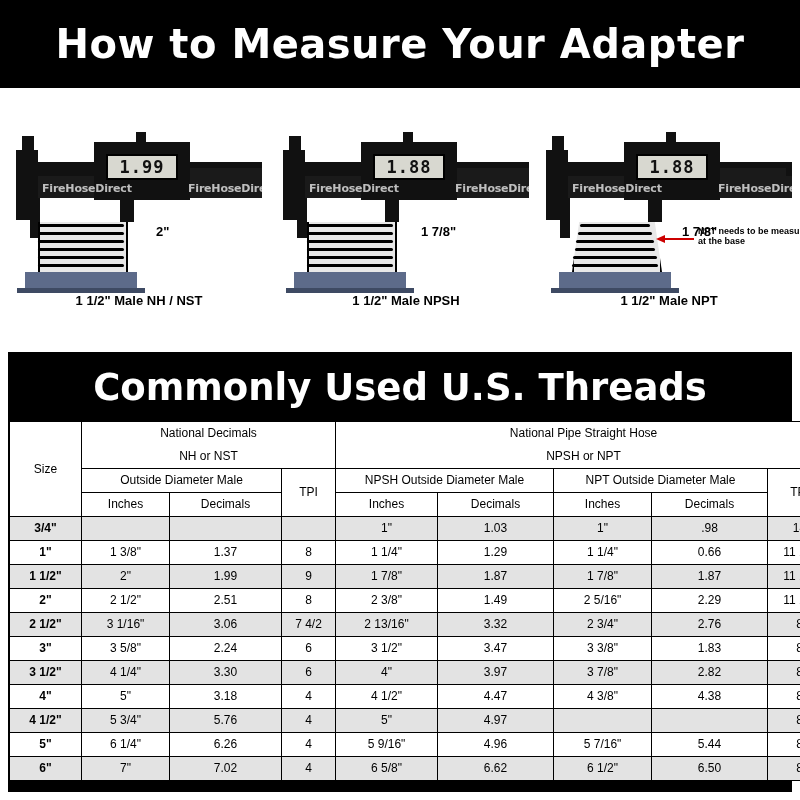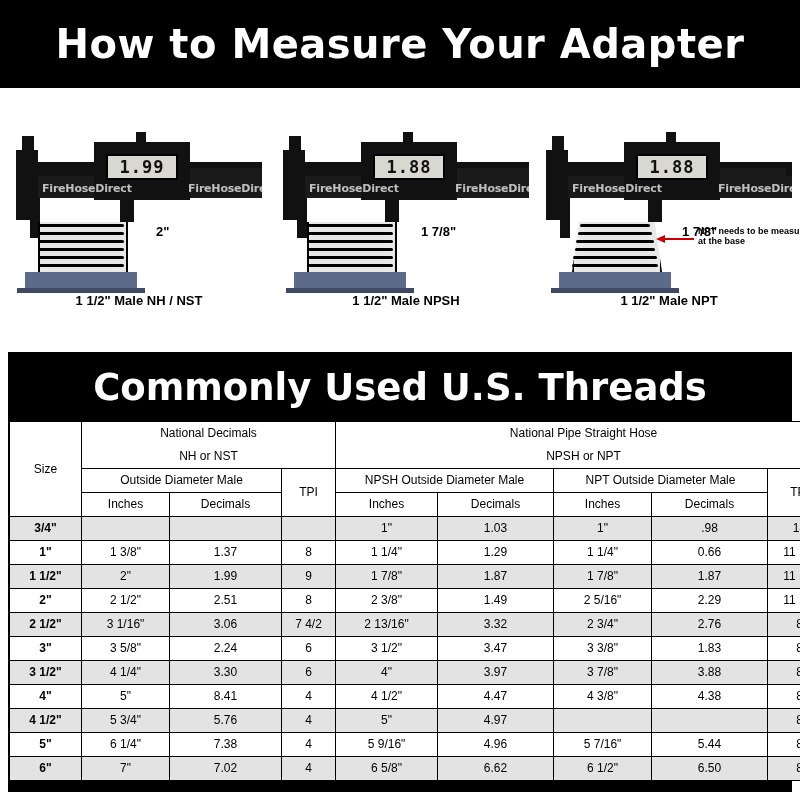--- a/index.html
+++ b/index.html
@@ -523,27 +523,27 @@
             <td>8</td>
           </tr>
           <tr class="shaded">
             <td class="size-cell">3 1/2"</td>
             <td>4 1/4"</td>
             <td>3.30</td>
             <td>6</td>
             <td>4"</td>
             <td>3.97</td>
             <td>3 7/8"</td>
-            <td>3.88</td>
+            <td>2.82</td>
             <td>8</td>
           </tr>
           <tr class="plain">
             <td class="size-cell">4"</td>
             <td>5"</td>
-            <td>8.41</td>
+            <td>3.18</td>
             <td>4</td>
             <td>4 1/2"</td>
             <td>4.47</td>
             <td>4 3/8"</td>
             <td>4.38</td>
             <td>8</td>
           </tr>
           <tr class="shaded">
             <td class="size-cell">4 1/2"</td>
             <td>5 3/4"</td>
@@ -551,21 +551,21 @@
             <td>4</td>
             <td>5"</td>
             <td>4.97</td>
             <td></td>
             <td></td>
             <td>8</td>
           </tr>
           <tr class="plain">
             <td class="size-cell">5"</td>
             <td>6 1/4"</td>
-            <td>7.38</td>
+            <td>6.26</td>
             <td>4</td>
             <td>5 9/16"</td>
             <td>4.96</td>
             <td>5 7/16"</td>
             <td>5.44</td>
             <td>8</td>
           </tr>
           <tr class="shaded">
             <td class="size-cell">6"</td>
             <td>7"</td>

